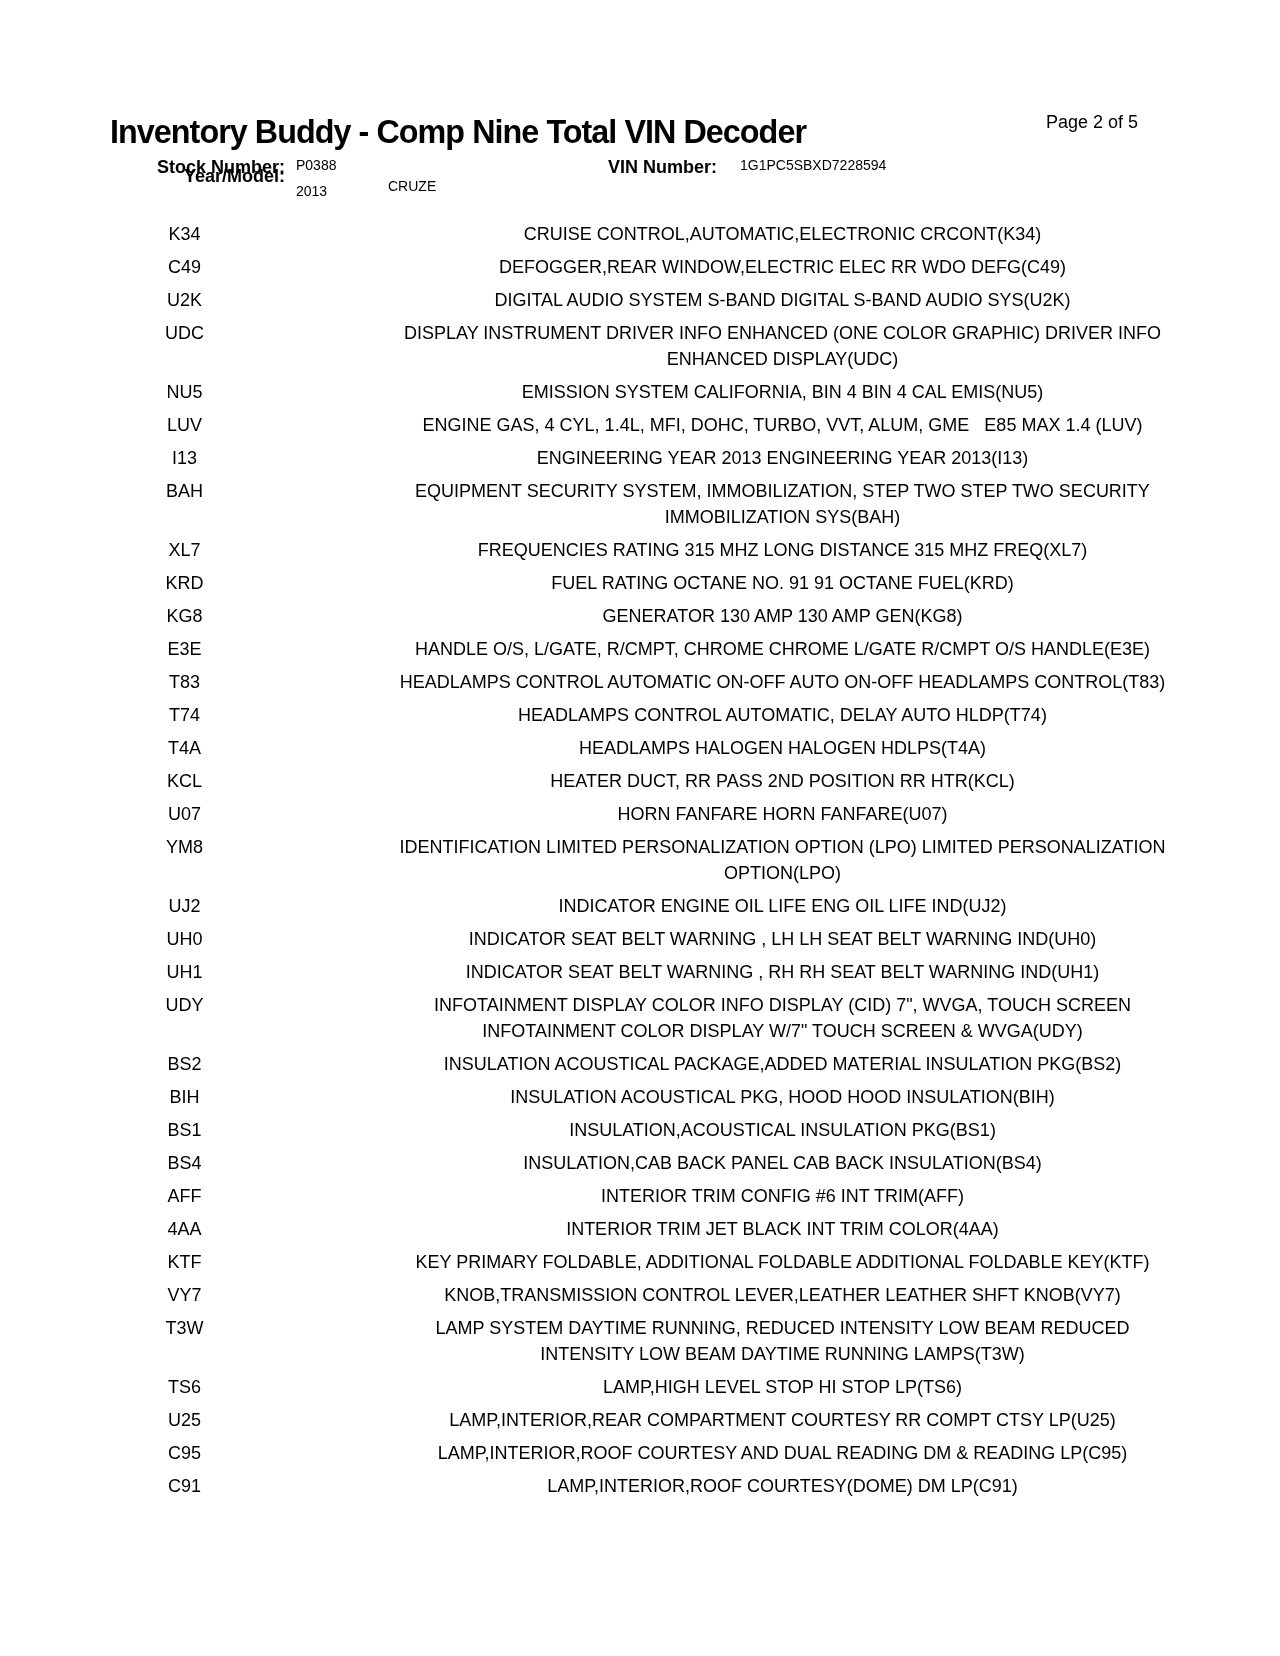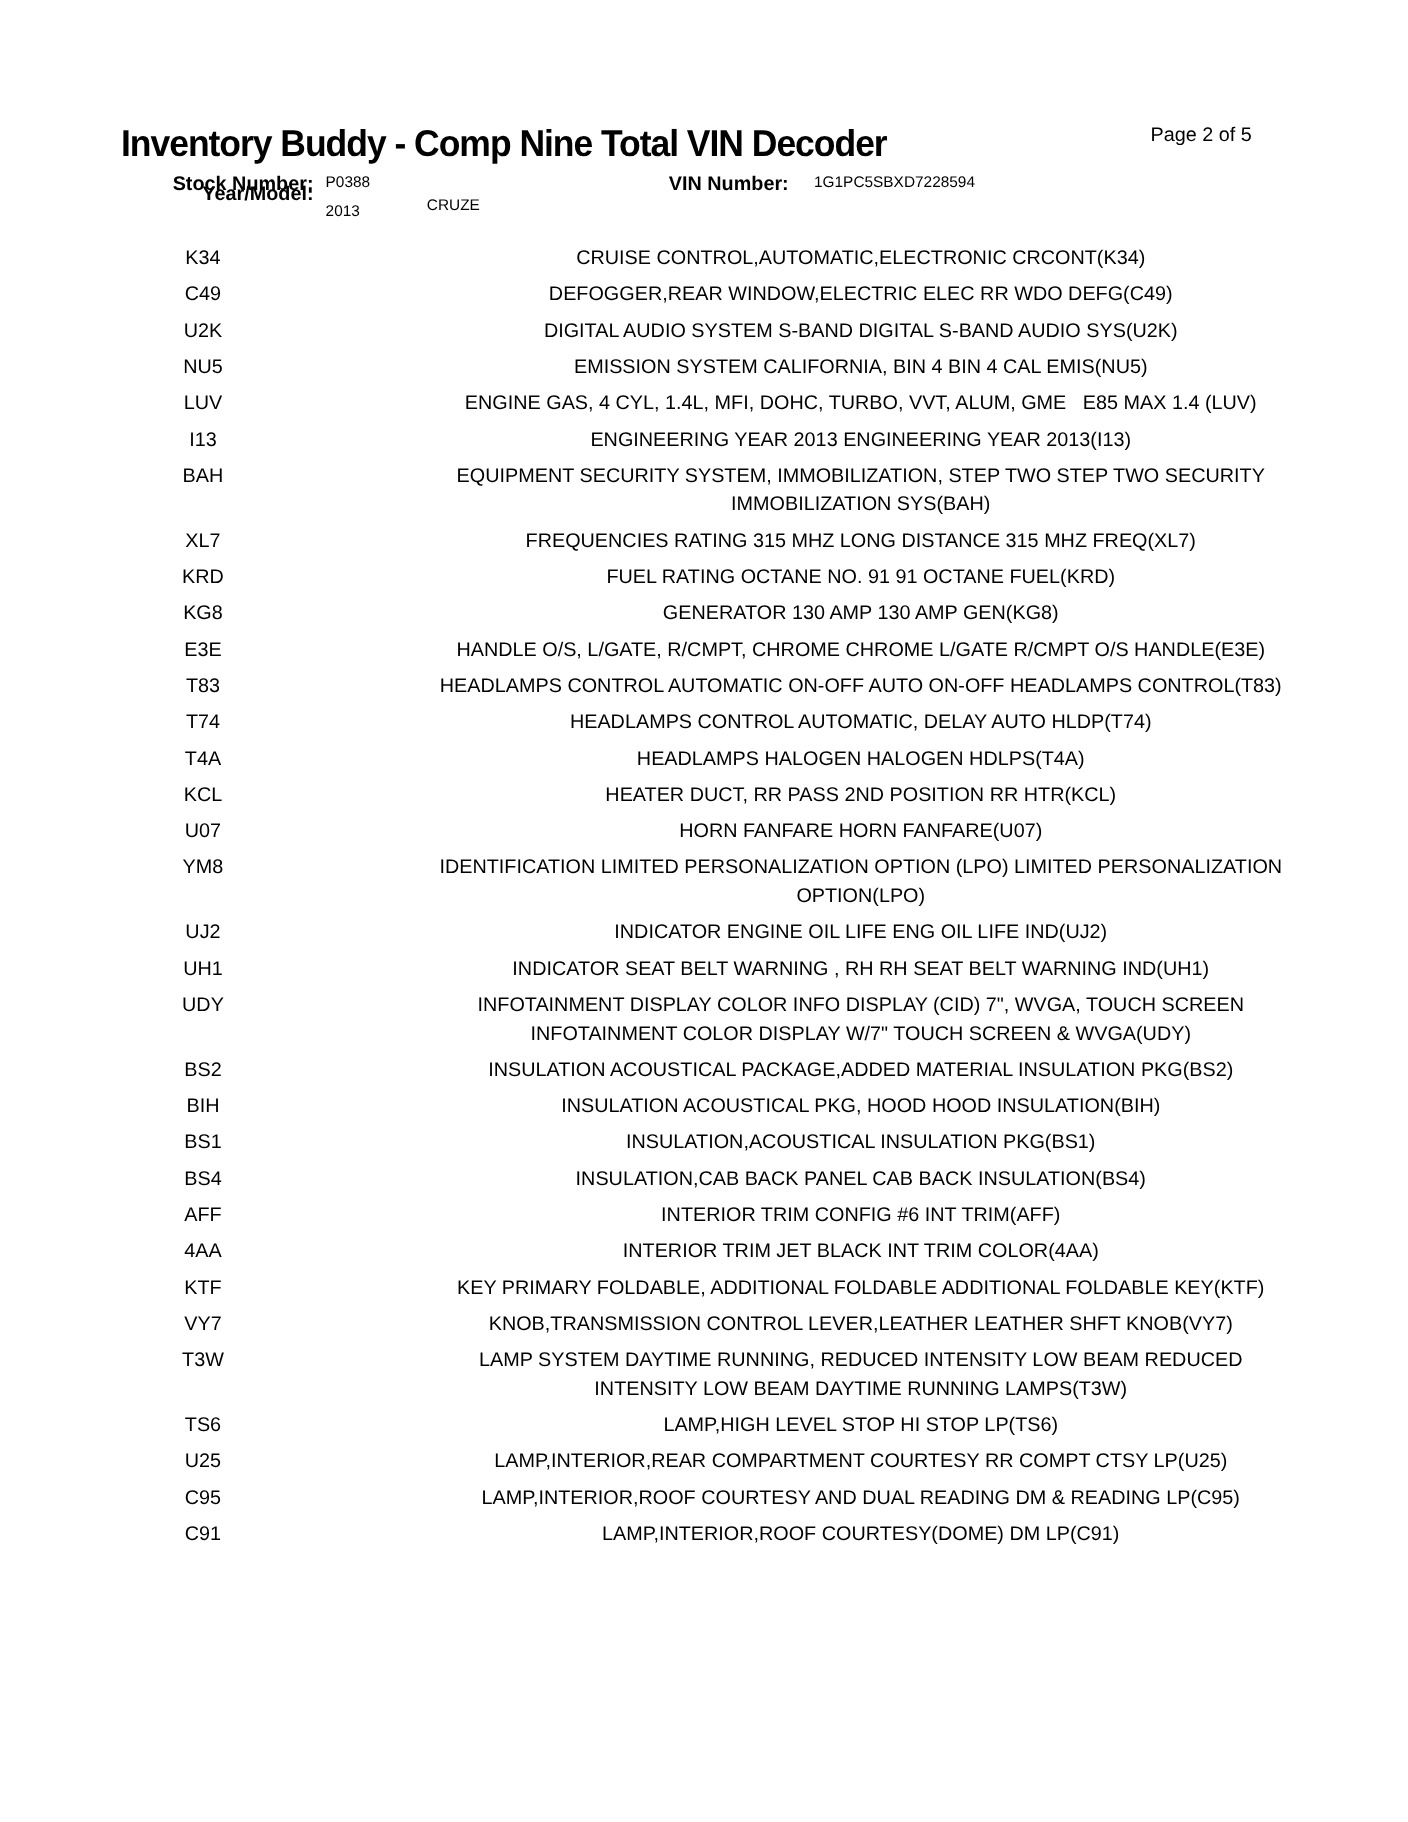--- a/index.html
+++ b/index.html
@@ -114,20 +114,25 @@
     <div class="row">
       <div class="code">C49</div>
       <div class="desc">DEFOGGER,REAR WINDOW,ELECTRIC ELEC RR WDO DEFG(C49)</div>
     </div>
 
     <div class="row">
       <div class="code">U2K</div>
       <div class="desc">DIGITAL AUDIO SYSTEM S-BAND DIGITAL S-BAND AUDIO SYS(U2K)</div>
     </div>
 
+    <div class="row">
+      <div class="code">UDC</div>
+      <div class="desc">DISPLAY INSTRUMENT DRIVER INFO ENHANCED (ONE COLOR GRAPHIC) DRIVER INFO
+ENHANCED DISPLAY(UDC)</div>
+    </div>
 
     <div class="row">
       <div class="code">NU5</div>
       <div class="desc">EMISSION SYSTEM CALIFORNIA, BIN 4 BIN 4 CAL EMIS(NU5)</div>
     </div>
 
     <div class="row">
       <div class="code">LUV</div>
       <div class="desc">ENGINE GAS, 4 CYL, 1.4L, MFI, DOHC, TURBO, VVT, ALUM, GME   E85 MAX 1.4 (LUV)</div>
     </div>
@@ -193,20 +198,24 @@
       <div class="code">YM8</div>
       <div class="desc">IDENTIFICATION LIMITED PERSONALIZATION OPTION (LPO) LIMITED PERSONALIZATION
 OPTION(LPO)</div>
     </div>
 
     <div class="row">
       <div class="code">UJ2</div>
       <div class="desc">INDICATOR ENGINE OIL LIFE ENG OIL LIFE IND(UJ2)</div>
     </div>
 
+    <div class="row">
+      <div class="code">UH0</div>
+      <div class="desc">INDICATOR SEAT BELT WARNING , LH LH SEAT BELT WARNING IND(UH0)</div>
+    </div>
 
     <div class="row">
       <div class="code">UH1</div>
       <div class="desc">INDICATOR SEAT BELT WARNING , RH RH SEAT BELT WARNING IND(UH1)</div>
     </div>
 
     <div class="row">
       <div class="code">UDY</div>
       <div class="desc">INFOTAINMENT DISPLAY COLOR INFO DISPLAY (CID) 7", WVGA, TOUCH SCREEN
 INFOTAINMENT COLOR DISPLAY W/7" TOUCH SCREEN &amp; WVGA(UDY)</div>

